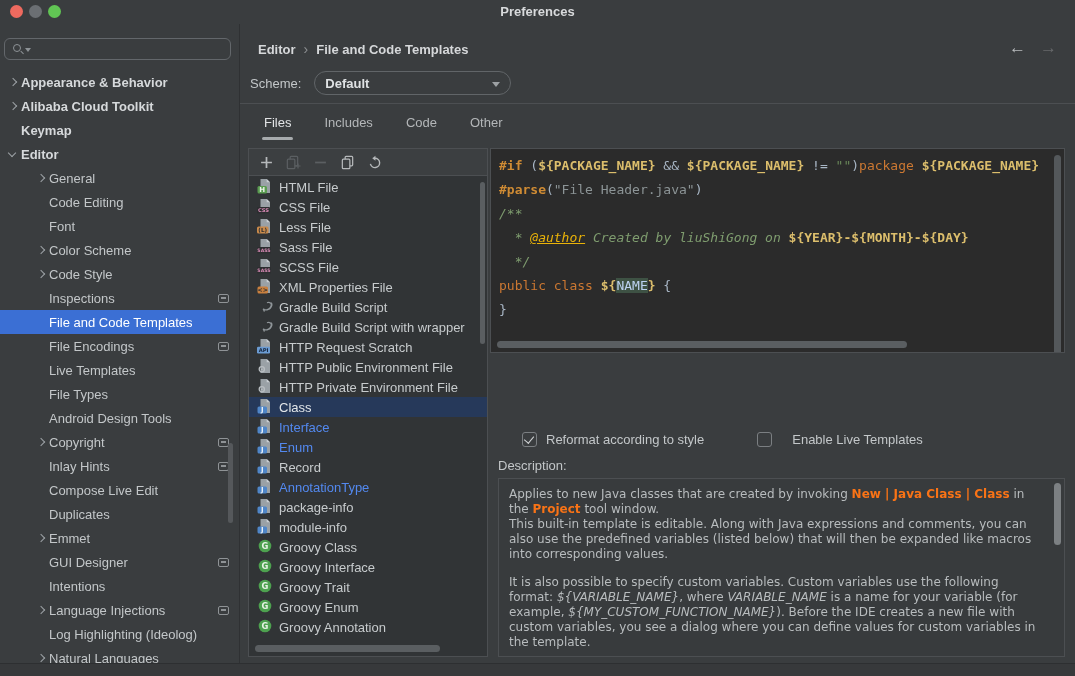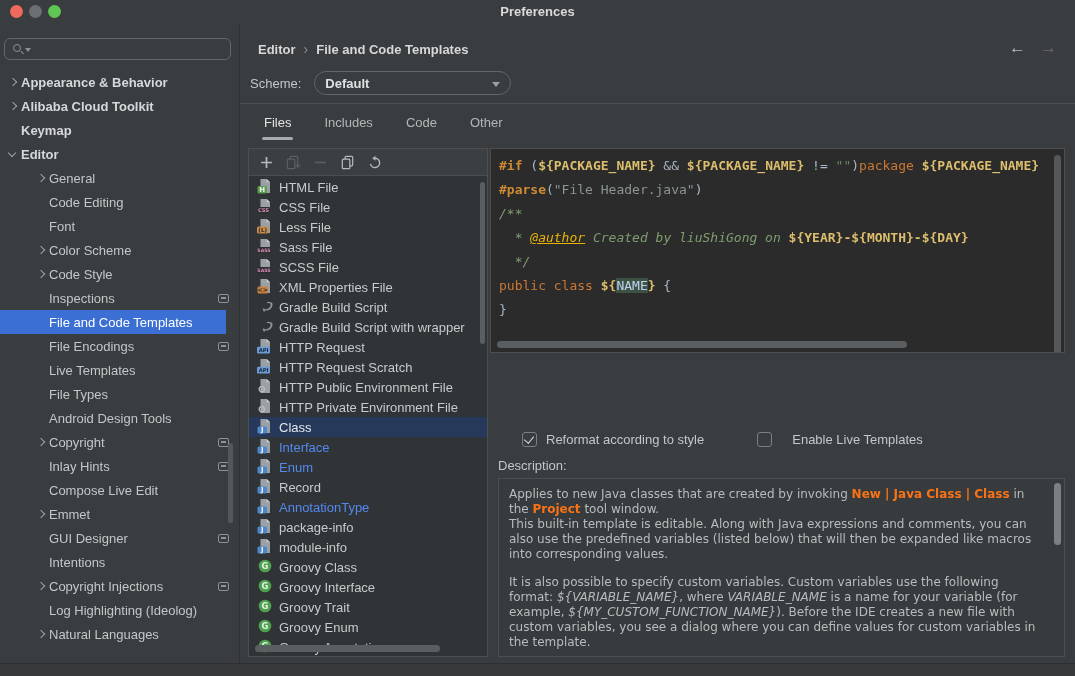--- a/index.html
+++ b/index.html
@@ -184,35 +184,39 @@
         <div class="tree-row lvl1">
           <span class="chev"></span>
           <span class="tree-label">Inlay Hints</span>
           <span class="row-badge"></span>
         </div>
         <div class="tree-row lvl1">
           <span class="chev"></span>
           <span class="tree-label">Compose Live Edit</span>
         </div>
         <div class="tree-row lvl1">
+          <span class="chev"></span>
+          <span class="tree-label">Duplicates</span>
+        </div>
+        <div class="tree-row lvl1">
           <span class="chev right"></span>
           <span class="tree-label">Emmet</span>
         </div>
         <div class="tree-row lvl1">
           <span class="chev"></span>
           <span class="tree-label">GUI Designer</span>
           <span class="row-badge"></span>
         </div>
         <div class="tree-row lvl1">
           <span class="chev"></span>
           <span class="tree-label">Intentions</span>
         </div>
         <div class="tree-row lvl1">
           <span class="chev right"></span>
-          <span class="tree-label">Copyright Injections</span>
+          <span class="tree-label">Language Injections</span>
           <span class="row-badge"></span>
         </div>
         <div class="tree-row lvl1">
           <span class="chev"></span>
           <span class="tree-label">Log Highlighting (Ideolog)</span>
         </div>
         <div class="tree-row lvl1">
           <span class="chev right"></span>
           <span class="tree-label">Natural Languages</span>
         </div>
@@ -350,29 +354,20 @@
               </svg></span>
             <span class="tpl-label">Gradle Build Script with wrapper</span>
           </div>
           <div class="tpl-row">
             <span><svg width="16" height="16" viewBox="0 0 16 16">
                 <path d="M3.5 1 h6.2 L13 4.3 V15 H3.5 Z" fill="#9aa1a6"></path>
                 <path d="M9.7 1 13 4.3 H9.7 Z" fill="#c9ced2"></path>
                 <rect x="0" y="8.8" width="13" height="6.7" rx="1.2" fill="#6b9bd2"></rect>
                 <text x="6.5" y="14.2" font-size="5.2" font-weight="bold" fill="#16263e" text-anchor="middle" font-family="DejaVu Sans, sans-serif">API</text>
               </svg></span>
-            <span class="tpl-label">HTTP Request</span>
-          </div>
-          <div class="tpl-row">
-            <span><svg width="16" height="16" viewBox="0 0 16 16">
-                <path d="M3.5 1 h6.2 L13 4.3 V15 H3.5 Z" fill="#9aa1a6"></path>
-                <path d="M9.7 1 13 4.3 H9.7 Z" fill="#c9ced2"></path>
-                <rect x="0" y="8.8" width="13" height="6.7" rx="1.2" fill="#6b9bd2"></rect>
-                <text x="6.5" y="14.2" font-size="5.2" font-weight="bold" fill="#16263e" text-anchor="middle" font-family="DejaVu Sans, sans-serif">API</text>
-              </svg></span>
             <span class="tpl-label">HTTP Request Scratch</span>
           </div>
           <div class="tpl-row">
             <span><svg width="16" height="16" viewBox="0 0 16 16">
                 <path d="M3.5 1 h6.2 L13 4.3 V15 H3.5 Z" fill="#9aa1a6"></path>
                 <path d="M9.7 1 13 4.3 H9.7 Z" fill="#c9ced2"></path>
                 <circle cx="4.8" cy="11.3" r="2.6" fill="none" stroke="#b9bec2" stroke-width="1.3"></circle>
                 <circle cx="4.8" cy="11.3" r=".9" fill="#b9bec2"></circle>
               </svg></span>
             <span class="tpl-label">HTTP Public Environment File</span>

